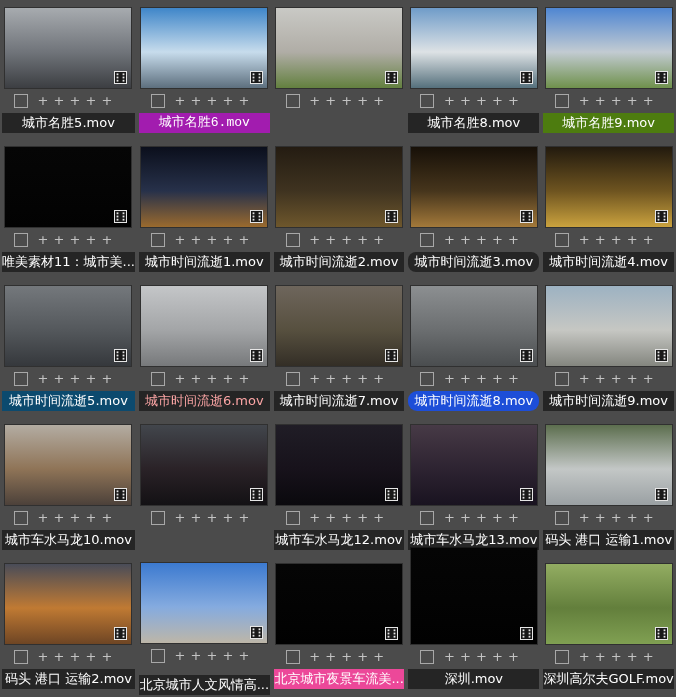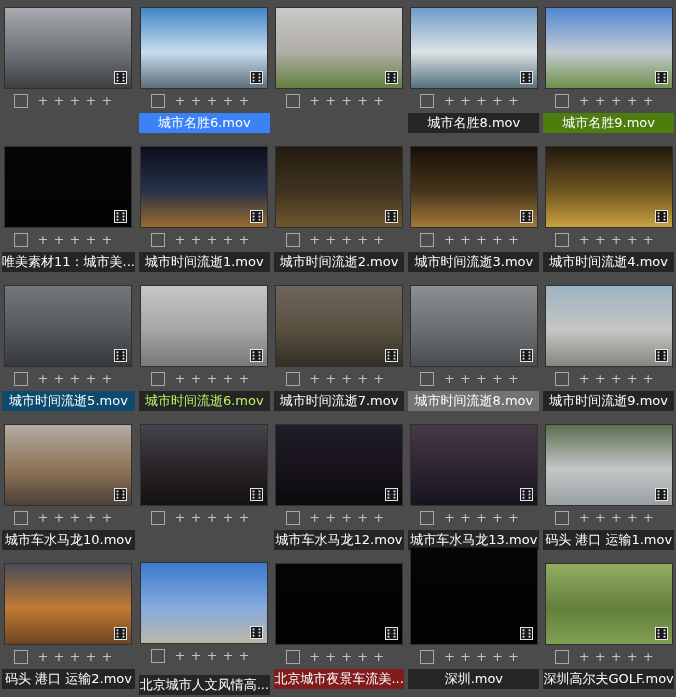--- a/index.html
+++ b/index.html
@@ -116,20 +116,23 @@
     <div class="controls">
       <span class="checkbox" style="border-color: rgb(168, 168, 168);"></span>
       <span class="stars">
           <span class="star" style="color: rgb(195, 195, 195);">+</span>
           <span class="star" style="color: rgb(195, 195, 195);">+</span>
           <span class="star" style="color: rgb(195, 195, 195);">+</span>
           <span class="star" style="color: rgb(195, 195, 195);">+</span>
           <span class="star" style="color: rgb(195, 195, 195);">+</span>
         </span>
     </div>
+    <div class="label-bar" style="background: rgb(37, 37, 37);">
+      <span class="label" style="color: rgb(255, 255, 255);">城市名胜5.mov</span>
+    </div>
   </div>
 
   <div class="cell">
     <div class="thumb-wrap">
       <div class="thumb" style="background: linear-gradient(rgb(63, 134, 201) 0%, rgb(199, 220, 236) 55%, rgb(93, 111, 126) 100%);">
         <span class="badge">
           <svg width="13" height="13" viewBox="0 0 13 13" xmlns="http://www.w3.org/2000/svg">
             <rect x="0.5" y="0.5" width="12" height="12" fill="#1a1a1a" stroke="#e6e6e6" stroke-width="1"></rect>
             <g fill="#e6e6e6">
               <rect x="2.6" y="2.4" width="1.8" height="1.8"></rect>
@@ -146,21 +149,21 @@
     <div class="controls">
       <span class="checkbox" style="border-color: rgb(168, 168, 168);"></span>
       <span class="stars">
           <span class="star" style="color: rgb(195, 195, 195);">+</span>
           <span class="star" style="color: rgb(195, 195, 195);">+</span>
           <span class="star" style="color: rgb(195, 195, 195);">+</span>
           <span class="star" style="color: rgb(195, 195, 195);">+</span>
           <span class="star" style="color: rgb(195, 195, 195);">+</span>
         </span>
     </div>
-    <div class="label-bar" style="background: #3b82f6;">
+    <div class="label-bar" style="background: #a21caf; font-family: Liberation Mono, monospace;">
       <span class="label" style="color: rgb(255, 255, 255);">城市名胜6.mov</span>
     </div>
   </div>
 
   <div class="cell">
     <div class="thumb-wrap">
       <div class="thumb" style="background: linear-gradient(rgb(201, 201, 197) 0%, rgb(176, 173, 166) 55%, rgb(99, 128, 63) 100%);">
         <span class="badge">
           <svg width="13" height="13" viewBox="0 0 13 13" xmlns="http://www.w3.org/2000/svg">
             <rect x="0.5" y="0.5" width="12" height="12" fill="#1a1a1a" stroke="#e6e6e6" stroke-width="1"></rect>
@@ -374,21 +377,21 @@
     <div class="controls">
       <span class="checkbox" style="border-color: rgb(168, 168, 168);"></span>
       <span class="stars">
           <span class="star" style="color: rgb(195, 195, 195);">+</span>
           <span class="star" style="color: rgb(195, 195, 195);">+</span>
           <span class="star" style="color: rgb(195, 195, 195);">+</span>
           <span class="star" style="color: rgb(195, 195, 195);">+</span>
           <span class="star" style="color: rgb(195, 195, 195);">+</span>
         </span>
     </div>
-    <div class="label-bar" style="background: rgb(37, 37, 37);">
+    <div class="label-bar" style="background: rgb(37, 37, 37); border-radius: 8px;">
       <span class="label" style="color: rgb(255, 255, 255);">城市时间流逝3.mov</span>
     </div>
   </div>
 
   <div class="cell">
     <div class="thumb-wrap">
       <div class="thumb" style="background: linear-gradient(rgb(34, 26, 14) 0%, rgb(110, 84, 32) 55%, rgb(202, 162, 62) 100%);">
         <span class="badge">
           <svg width="13" height="13" viewBox="0 0 13 13" xmlns="http://www.w3.org/2000/svg">
             <rect x="0.5" y="0.5" width="12" height="12" fill="#1a1a1a" stroke="#e6e6e6" stroke-width="1"></rect>
@@ -474,21 +477,21 @@
       <span class="checkbox" style="border-color: rgb(168, 168, 168);"></span>
       <span class="stars">
           <span class="star" style="color: rgb(195, 195, 195);">+</span>
           <span class="star" style="color: rgb(195, 195, 195);">+</span>
           <span class="star" style="color: rgb(195, 195, 195);">+</span>
           <span class="star" style="color: rgb(195, 195, 195);">+</span>
           <span class="star" style="color: rgb(195, 195, 195);">+</span>
         </span>
     </div>
     <div class="label-bar" style="background: rgb(37, 37, 37);">
-      <span class="label" style="color: #bef264;">城市时间流逝6.mov</span>
+      <span class="label" style="color: #fca5a5;">城市时间流逝6.mov</span>
     </div>
   </div>
 
   <div class="cell">
     <div class="thumb-wrap">
       <div class="thumb" style="background: linear-gradient(rgb(110, 102, 92) 0%, rgb(87, 80, 63) 55%, rgb(51, 46, 38) 100%);">
         <span class="badge">
           <svg width="13" height="13" viewBox="0 0 13 13" xmlns="http://www.w3.org/2000/svg">
             <rect x="0.5" y="0.5" width="12" height="12" fill="#1a1a1a" stroke="#e6e6e6" stroke-width="1"></rect>
             <g fill="#e6e6e6">
@@ -539,21 +542,21 @@
     <div class="controls">
       <span class="checkbox" style="border-color: rgb(168, 168, 168);"></span>
       <span class="stars">
           <span class="star" style="color: rgb(195, 195, 195);">+</span>
           <span class="star" style="color: rgb(195, 195, 195);">+</span>
           <span class="star" style="color: rgb(195, 195, 195);">+</span>
           <span class="star" style="color: rgb(195, 195, 195);">+</span>
           <span class="star" style="color: rgb(195, 195, 195);">+</span>
         </span>
     </div>
-    <div class="label-bar" style="background: #737373;">
+    <div class="label-bar" style="background: #1d4ed8; border-radius: 9px;">
       <span class="label" style="color: rgb(255, 255, 255);">城市时间流逝8.mov</span>
     </div>
   </div>
 
   <div class="cell">
     <div class="thumb-wrap">
       <div class="thumb" style="background: linear-gradient(rgb(157, 178, 194) 0%, rgb(198, 199, 195) 55%, rgb(132, 134, 127) 100%);">
         <span class="badge">
           <svg width="13" height="13" viewBox="0 0 13 13" xmlns="http://www.w3.org/2000/svg">
             <rect x="0.5" y="0.5" width="12" height="12" fill="#1a1a1a" stroke="#e6e6e6" stroke-width="1"></rect>
@@ -833,21 +836,21 @@
     <div class="controls">
       <span class="checkbox" style="border-color: rgb(168, 168, 168);"></span>
       <span class="stars">
           <span class="star" style="color: rgb(195, 195, 195);">+</span>
           <span class="star" style="color: rgb(195, 195, 195);">+</span>
           <span class="star" style="color: rgb(195, 195, 195);">+</span>
           <span class="star" style="color: rgb(195, 195, 195);">+</span>
           <span class="star" style="color: rgb(195, 195, 195);">+</span>
         </span>
     </div>
-    <div class="label-bar" style="background: #7f1d1d;">
+    <div class="label-bar" style="background: #ec4899;">
       <span class="label" style="color: rgb(255, 255, 255);">北京城市夜景车流美...</span>
     </div>
   </div>
 
   <div class="cell">
     <div class="thumb-wrap">
       <div class="thumb tall" style="background: linear-gradient(rgb(5, 5, 5) 0%, rgb(3, 3, 3) 55%, rgb(1, 1, 1) 100%);">
         <span class="badge">
           <svg width="13" height="13" viewBox="0 0 13 13" xmlns="http://www.w3.org/2000/svg">
             <rect x="0.5" y="0.5" width="12" height="12" fill="#1a1a1a" stroke="#e6e6e6" stroke-width="1"></rect>

